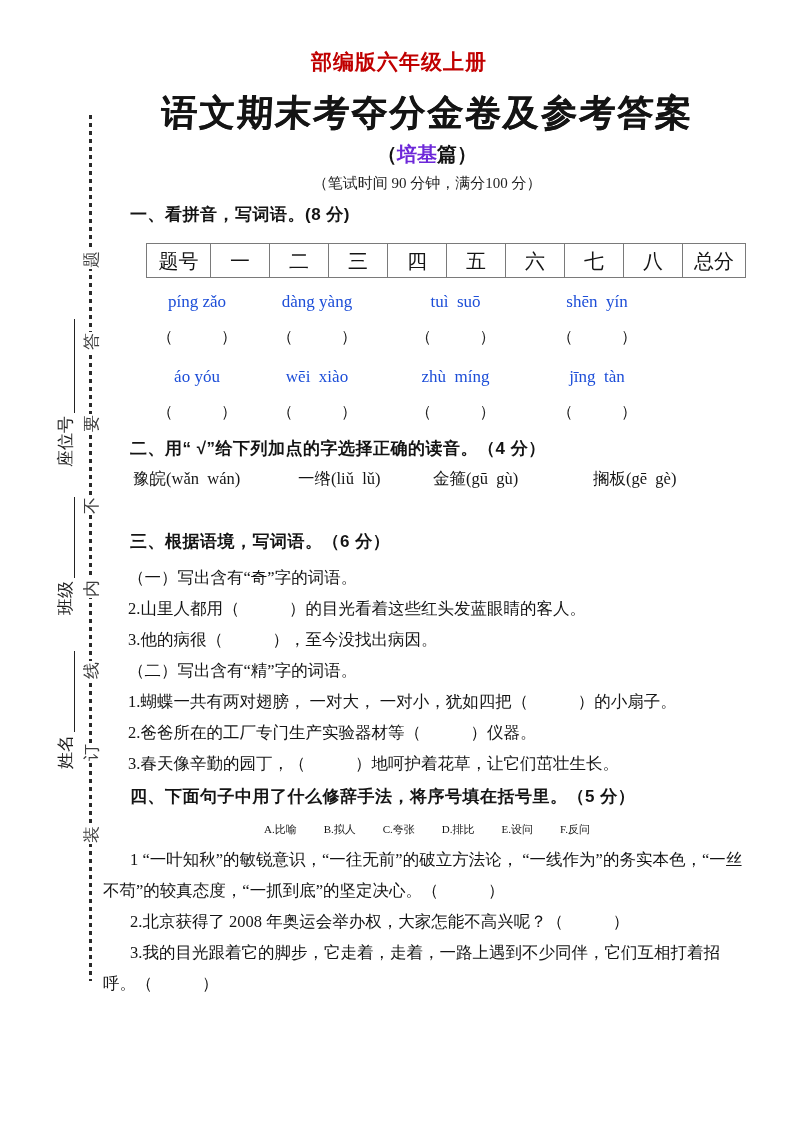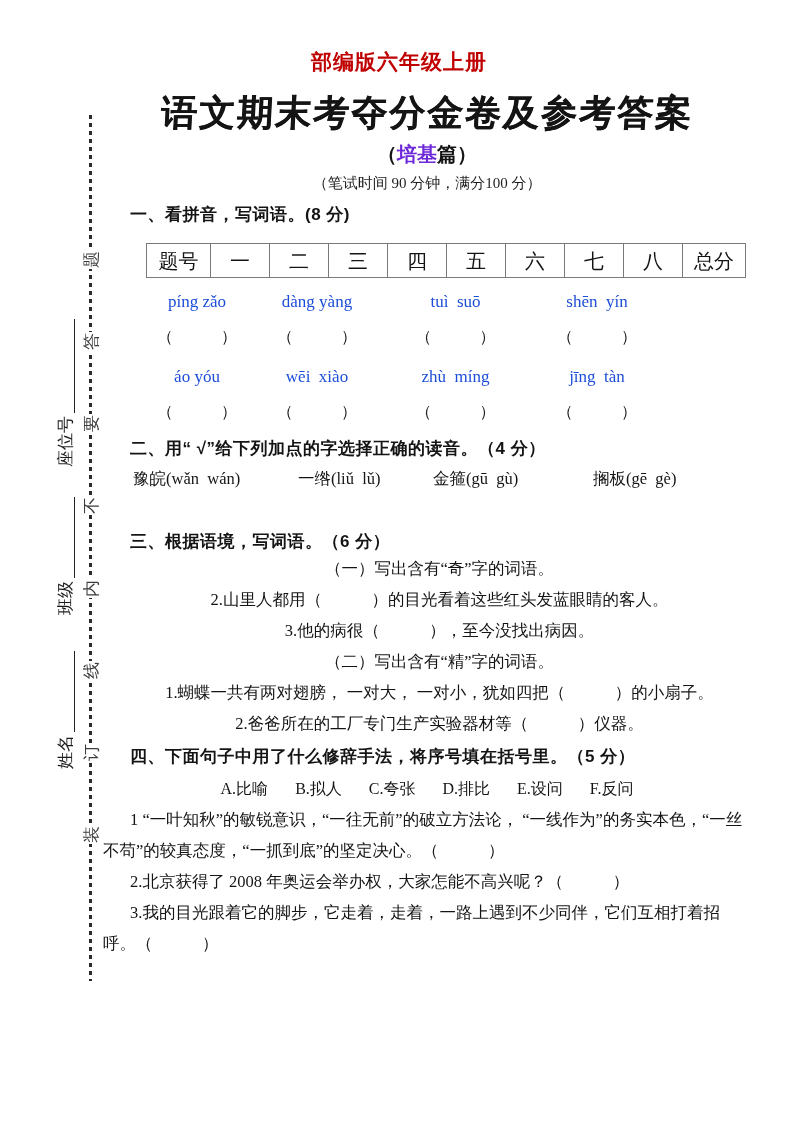--- a/index.html
+++ b/index.html
@@ -64,26 +64,26 @@
 
   
   .rd-row{display:flex;margin:10px 0 0 30px;font-size:16.5px;line-height:22px;}
   .rd-row > div{white-space:pre-wrap;}
   .rd-row > div:nth-of-type(1){width:165px;}
   .rd-row > div:nth-of-type(2){width:135px;}
   .rd-row > div:nth-of-type(3){width:160px;}
   .rd-row.second{margin-top:8px;}
 
   
-  .s3-lines{text-align:center;}
+  .s3-lines{margin-top:9px;}
   .body-line{margin-left:25px;font-size:16.5px;line-height:31px;white-space:pre-wrap;}
 
   
   .options-row{display:flex;justify-content:center;gap:27px;margin-top:6px;
-    font-size:16px;line-height:30px;}
+    font-size:11px;line-height:30px;}
   .option{white-space:pre-wrap;}
   .questions{margin-top:0;}
   .question{text-indent:27px;font-size:16.5px;line-height:31px;white-space:pre-wrap;}
 </style>
 </head>
 <body>
 
 <div id="page">
 
   <div class="seal-line"></div>
@@ -192,20 +192,21 @@
 
     <div class="sec-heading s3">三、根据语境，写词语。（6 分）</div>
     <div class="s3-lines">
 
     <div class="body-line">（一）写出含有“奇”字的词语。</div>
         <div class="body-line">2.山里人都用（　　　）的目光看着这些红头发蓝眼睛的客人。</div>
         <div class="body-line">3.他的病很（　　　），至今没找出病因。</div>
         <div class="body-line">（二）写出含有“精”字的词语。</div>
         <div class="body-line">1.蝴蝶一共有两对翅膀， 一对大， 一对小，犹如四把（　　　）的小扇子。</div>
         <div class="body-line">2.爸爸所在的工厂专门生产实验器材等（　　　）仪器。</div>
+        <div class="body-line">3.春天像辛勤的园丁，（　　　）地呵护着花草，让它们茁壮生长。</div>
       </div>
 
     <div class="sec-heading s4">四、下面句子中用了什么修辞手法，将序号填在括号里。（5 分）</div>
     <div class="options-row">
 
     <span class="option">A.比喻</span>
         <span class="option">B.拟人</span>
         <span class="option">C.夸张</span>
         <span class="option">D.排比</span>
         <span class="option">E.设问</span>

